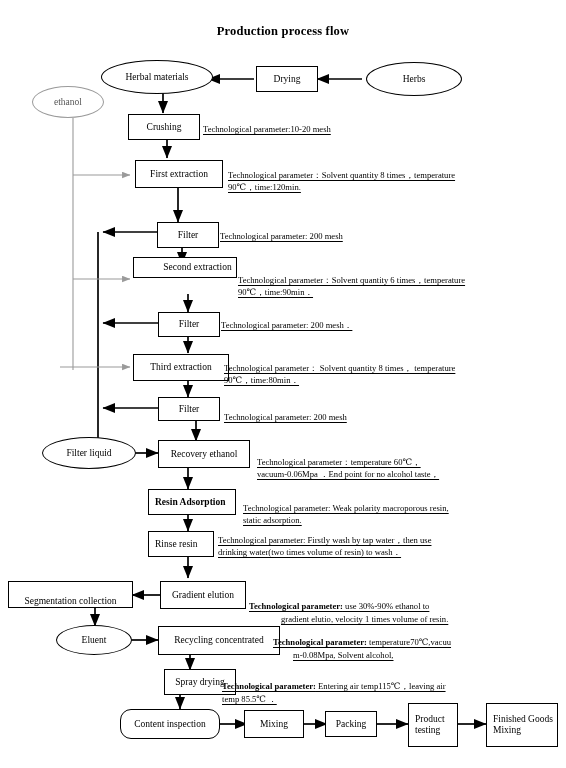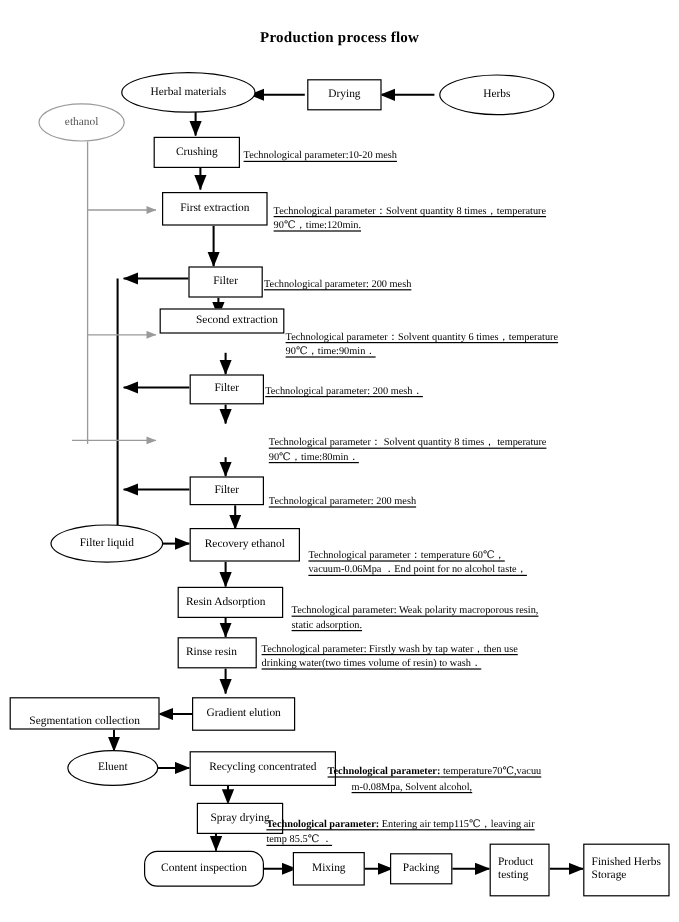--- a/index.html
+++ b/index.html
@@ -142,34 +142,37 @@
   </div>
 
   <div class="node box" style="left:133px;top:257px;width:104px;height:21px;padding-left:25px;">
     <span>Second extraction</span>
   </div>
 
   <div class="node box" style="left:158px;top:312px;width:62px;height:25px;">
     <span>Filter</span>
   </div>
 
+  <div class="node box" style="left:133px;top:354px;width:96px;height:27px;">
+    <span>Third extraction</span>
+  </div>
 
   <div class="node box" style="left:158px;top:397px;width:62px;height:24px;">
     <span>Filter</span>
   </div>
 
   <div class="node ell" style="left:42px;top:437px;width:94px;height:32px;">
     <span>Filter liquid</span>
   </div>
 
   <div class="node box" style="left:158px;top:440px;width:92px;height:28px;">
     <span>Recovery ethanol</span>
   </div>
 
-  <div class="node box left" style="left:148px;top:489px;width:88px;height:26px;">
+  <div class="node box left" style="left:148px;top:489px;width:88px;height:26px;font-weight:bold;">
     <span>Resin Adsorption</span>
   </div>
 
   <div class="node box left" style="left:148px;top:531px;width:66px;height:26px;">
     <span>Rinse resin</span>
   </div>
 
   <div class="node box" style="left:8px;top:581px;width:125px;height:27px;align-items:flex-end;">
     <span>Segmentation collection</span>
   </div>
@@ -200,21 +203,21 @@
 
   <div class="node box" style="left:325px;top:711px;width:52px;height:26px;">
     <span>Packing</span>
   </div>
 
   <div class="node box left" style="left:408px;top:703px;width:50px;height:44px;">
     <span>Product testing</span>
   </div>
 
   <div class="node box left" style="left:486px;top:703px;width:72px;height:44px;">
-    <span>Finished Herbs Storage</span>
+    <span>Finished Goods Mixing</span>
   </div>
 
   <div class="note" style="left:203px;top:123px;width:200px;">Technological parameter:10-20 mesh</div>
 
   <div class="note" style="left:228px;top:169px;width:276px;">Technological parameter：Solvent quantity 8 times，temperature
 90℃，time:120min.</div>
 
   <div class="note" style="left:220px;top:230px;width:180px;">Technological parameter: 200 mesh</div>
 
   <div class="note" style="left:238px;top:274px;width:268px;">Technological parameter：Solvent quantity 6 times，temperature
@@ -229,20 +232,24 @@
 
   <div class="note" style="left:257px;top:456px;width:282px;">Technological parameter：temperature 60℃，
 vacuum-0.06Mpa ．End point for no alcohol taste，</div>
 
   <div class="note" style="left:243px;top:502px;width:280px;">Technological parameter: Weak polarity macroporous resin,
 static adsorption.</div>
 
   <div class="note" style="left:218px;top:534px;width:296px;">Technological parameter: Firstly wash by tap water，then use
 drinking water(two times volume of resin) to wash．</div>
 
+  <div class="note" style="left:249px;top:588px;width:290px;">
+    <b>Technological parameter:</b><span> use 30%-90% ethanol to</span>
+    <div style="padding-left:32px;">gradient elutio, velocity 1 times volume of resin.</div>
+  </div>
 
   <div class="note" style="left:273px;top:624px;width:290px;">
     <b>Technological parameter:</b><span> temperature70℃,vacuu</span>
     <div style="padding-left:20px;">m-0.08Mpa, Solvent alcohol,</div>
   </div>
 
   <div class="note" style="left:222px;top:668px;width:300px;">
     <b>Technological parameter:</b><span> Entering air temp115℃，leaving air</span>
     <div>temp 85.5℃ ．</div>
   </div>

